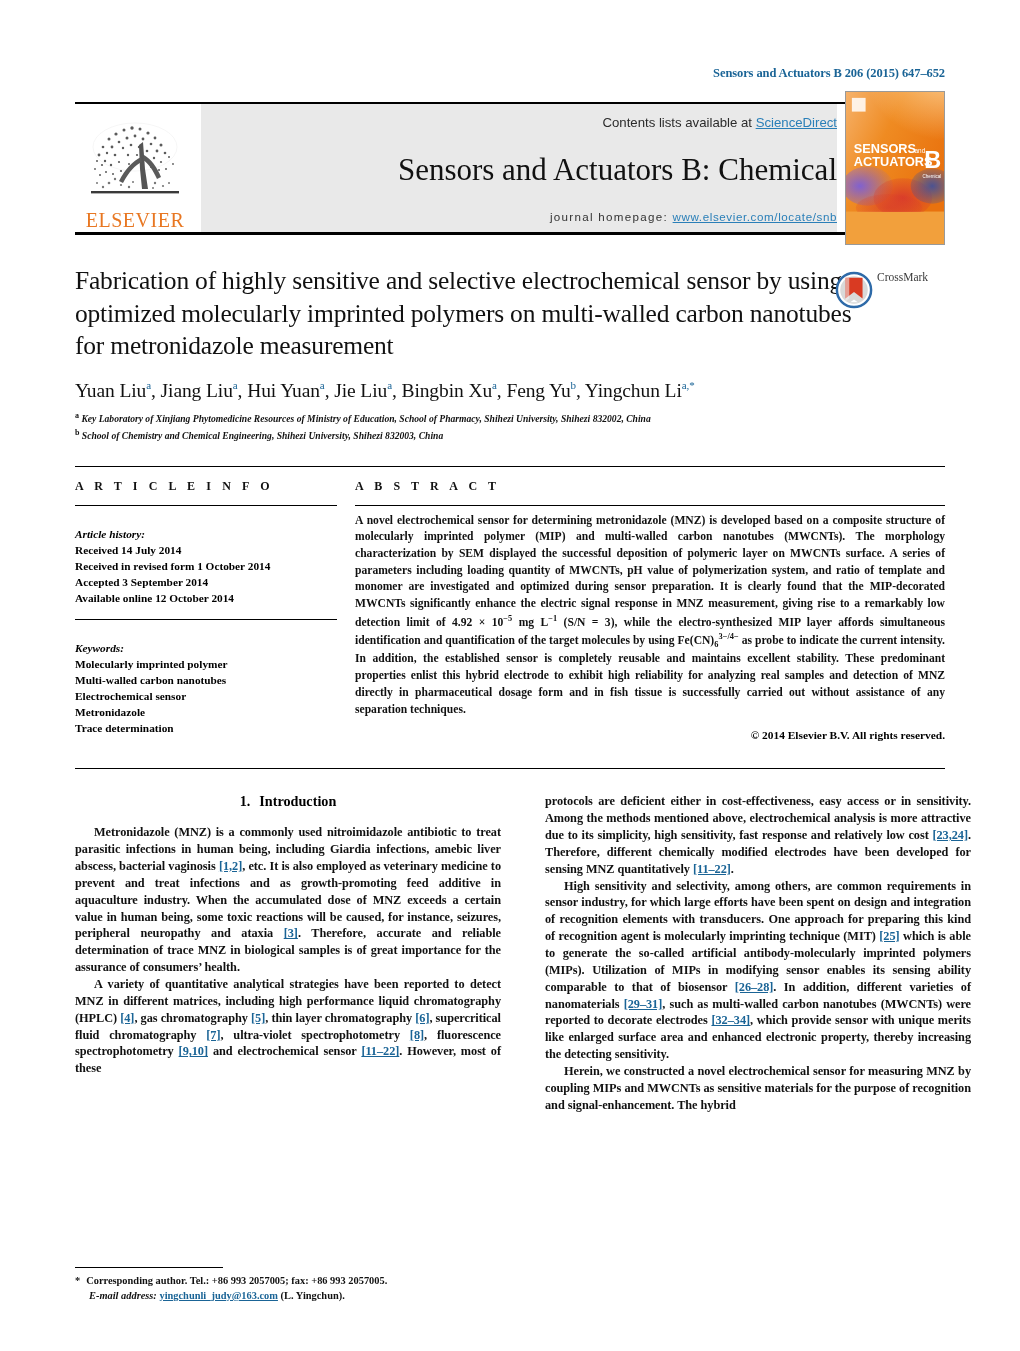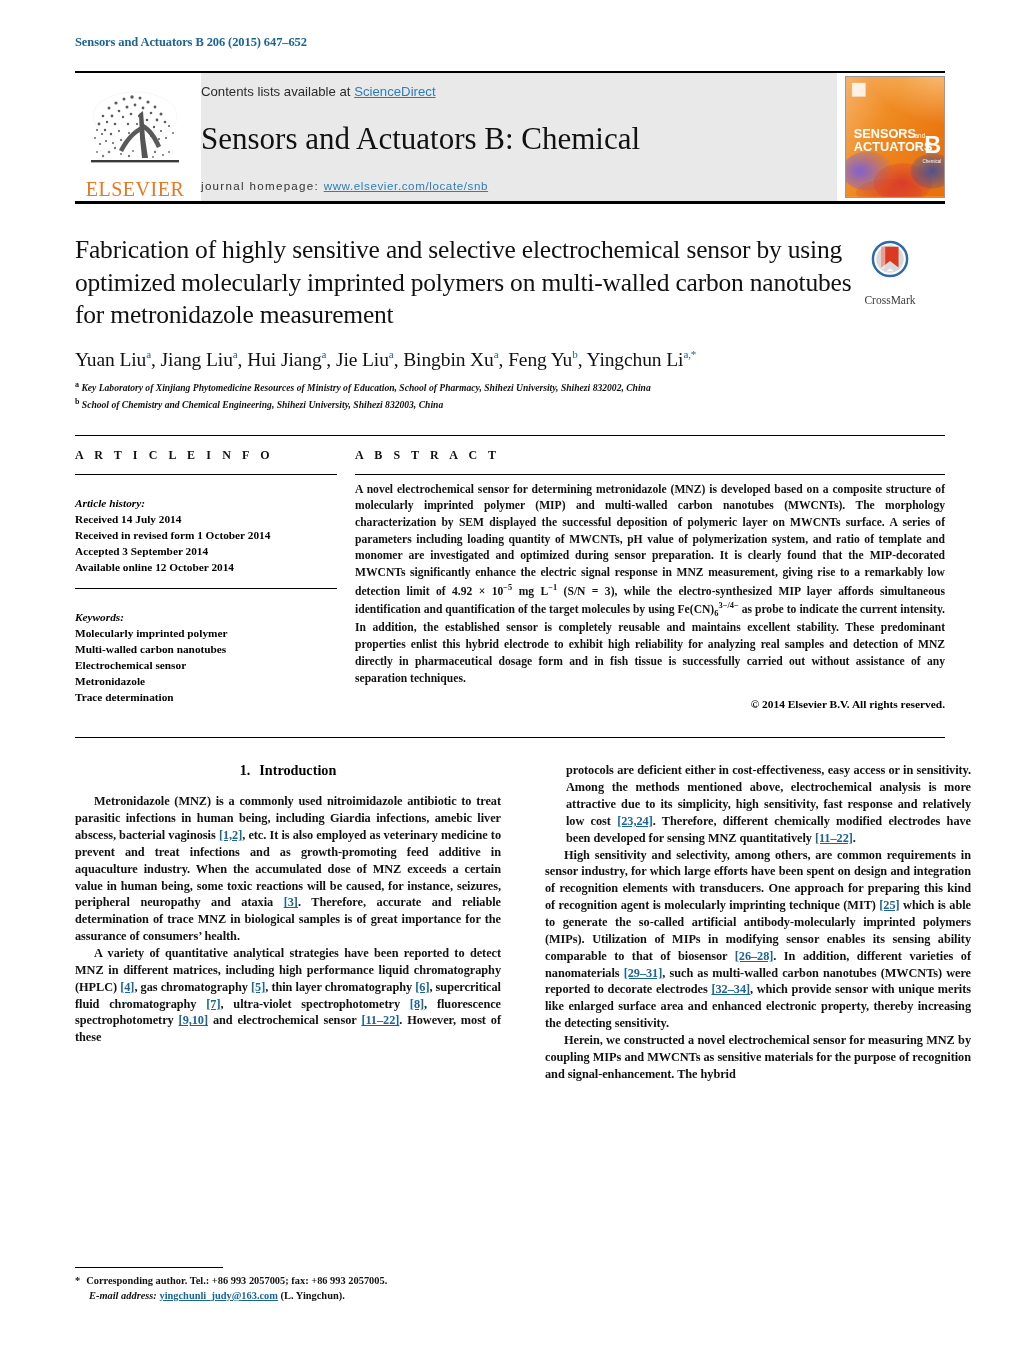--- a/index.html
+++ b/index.html
@@ -10,26 +10,26 @@
     background: #ffffff;
     font-family: "Liberation Serif", serif;
     color: #000;
     position: relative;
     overflow: hidden;
   }
   .page { position: relative; width: 1020px; height: 1351px; padding: 0 75px; }
 
   
   .running-head {
-    text-align: left;
+    text-align: right;
     font-family: "Liberation Serif", serif;
     font-size: 12.5px;
     font-weight: bold;
     color: #1a6496;
-    padding-top: 35px;
+    padding-top: 66px;
     letter-spacing: -0.1px;
   }
 
   
   .header-rule-top {
     border-top: 2.2px solid #000;
     margin-top: 21px;
   }
   .header-rule-bottom {
     border-top: 3px solid #000;
@@ -55,21 +55,21 @@
     line-height: 1;
     margin-top: 1px;
   }
 
   .header-center {
     flex: 1 1 auto;
     background: #e9e9e9;
     display: flex;
     flex-direction: column;
     justify-content: space-between;
-    align-items: flex-start;
+    align-items: flex-end;
     padding: 11px 0 9px 0;
     margin-left: 6px;
     margin-right: 8px;
   }
   .contents-line {
     font-family: "Liberation Sans", sans-serif;
     font-size: 13.2px;
     color: #2b2b2b;
   }
   .contents-line .sd { color: #2a7fb8; }
@@ -88,21 +88,21 @@
   }
   .homepage-line .url { color: #2a7fb8; letter-spacing: 0.6px; }
 
   .cover-thumb {
     width: 100px;
     flex: 0 0 100px;
     border: 1px solid #999;
     position: relative;
     overflow: hidden;
     align-self: center;
-    height: 122px;
+    height: 154px;
     background: #f2a03c;
   }
   .cover-inner { position: absolute; inset: 0; }
 
   
   .title-block { margin-top: 30px; position: relative; }
   .paper-title {
     font-family: "Liberation Serif", serif;
     font-size: 25.5px;
     line-height: 1.28;
@@ -111,23 +111,22 @@
     margin: 0;
     width: 790px;
     letter-spacing: -0.2px;
   }
   .crossmark {
     position: absolute;
     right: 0px;
     top: 6px;
     width: 110px;
     display: flex;
-    align-items: center;
-    gap: 16px;
-    flex-direction: column;
+    align-items: flex-start;
+    gap: 4px;
   }
   .crossmark-label {
     font-family: "Liberation Serif", serif;
     font-size: 11.5px;
     color: #3b3b3b;
   }
 
   .authors {
     font-family: "Liberation Serif", serif;
     font-size: 19.5px;
@@ -199,21 +198,21 @@
   p.para {
     margin: 0;
     font-size: 12.3px;
     line-height: 1.372;
     text-align: justify;
     text-indent: 19px;
     font-weight: bold;
     color: #111;
     letter-spacing: -0.05px;
   }
-  p.para.cont { text-indent: 0; margin-left: 21px; }
+  p.para.cont { text-indent: 0; }
   .ref { color: #1a6496; }
 
   
   .footnote-wrap { position: absolute; left: 75px; bottom: 48px; width: 426px; }
   .fn-rule { border-top: 1.2px solid #000; width: 148px; margin-bottom: 5px; }
   .footnote {
     font-size: 10.4px;
     line-height: 1.45;
     font-weight: bold;
     color: #111;
@@ -368,21 +367,21 @@
         <circle cx="20" cy="20" r="18" fill="#ffffff" stroke="#2e6aa8" stroke-width="2.6"></circle>
         <circle cx="20" cy="20" r="14.5" fill="#d9d9d9"></circle>
         <path d="M11 7 h18 v22 l-9 -7 l-9 7 Z" fill="#d93a22"></path>
         <path d="M11 7 h4 v22 l-4 3 Z" fill="#f2f2f2" opacity="0.55"></path>
         <path d="M20 30 l4 3 h-8 Z" fill="#ffffff"></path>
       </svg>
       <span class="crossmark-label">CrossMark</span>
     </div>
   </div>
 
-  <div class="authors"><span>Yuan Liu</span><sup>a</sup>, <span>Jiang Liu</span><sup>a</sup>, <span>Hui Jiang</span><sup>a</sup>, <span>Jie Liu</span><sup>a</sup>, <span>Bingbin Xu</span><sup>a</sup>, <span>Feng Yu</span><sup>b</sup>, <span>Yingchun Li</span><sup>a,*</sup></div>
+  <div class="authors"><span>Yuan Liu</span><sup>a</sup>, <span>Jiang Liu</span><sup>a</sup>, <span>Hui Yuan</span><sup>a</sup>, <span>Jie Liu</span><sup>a</sup>, <span>Bingbin Xu</span><sup>a</sup>, <span>Feng Yu</span><sup>b</sup>, <span>Yingchun Li</span><sup>a,*</sup></div>
 
   <div class="affil">
       <div><sup>a</sup><span> Key Laboratory of Xinjiang Phytomedicine Resources of Ministry of Education, School of Pharmacy, Shihezi University, Shihezi 832002, China</span></div>
       <div><sup>b</sup><span> School of Chemistry and Chemical Engineering, Shihezi University, Shihezi 832003, China</span></div>
     </div>
 
   <div class="info-rule-top"></div>
   <div class="info-area">
 
     <div class="col-info">

